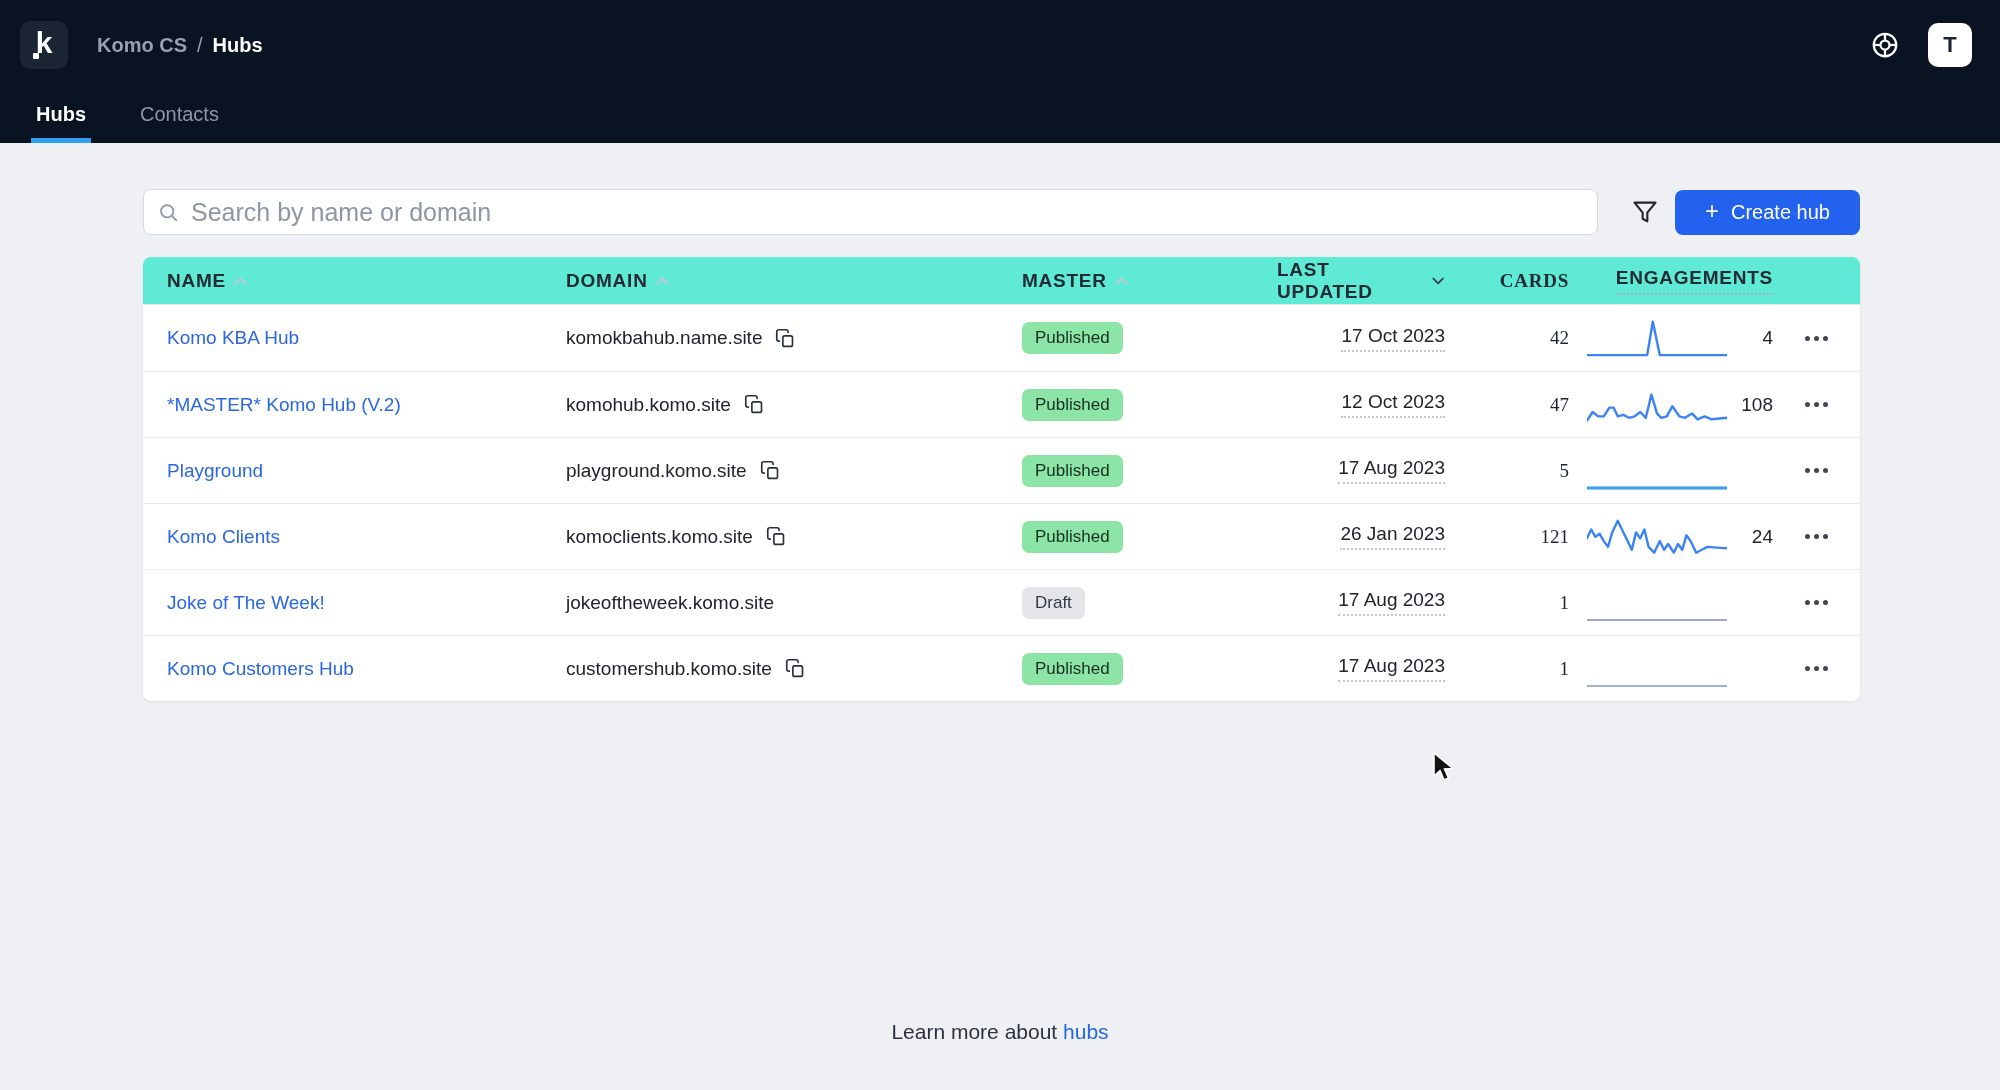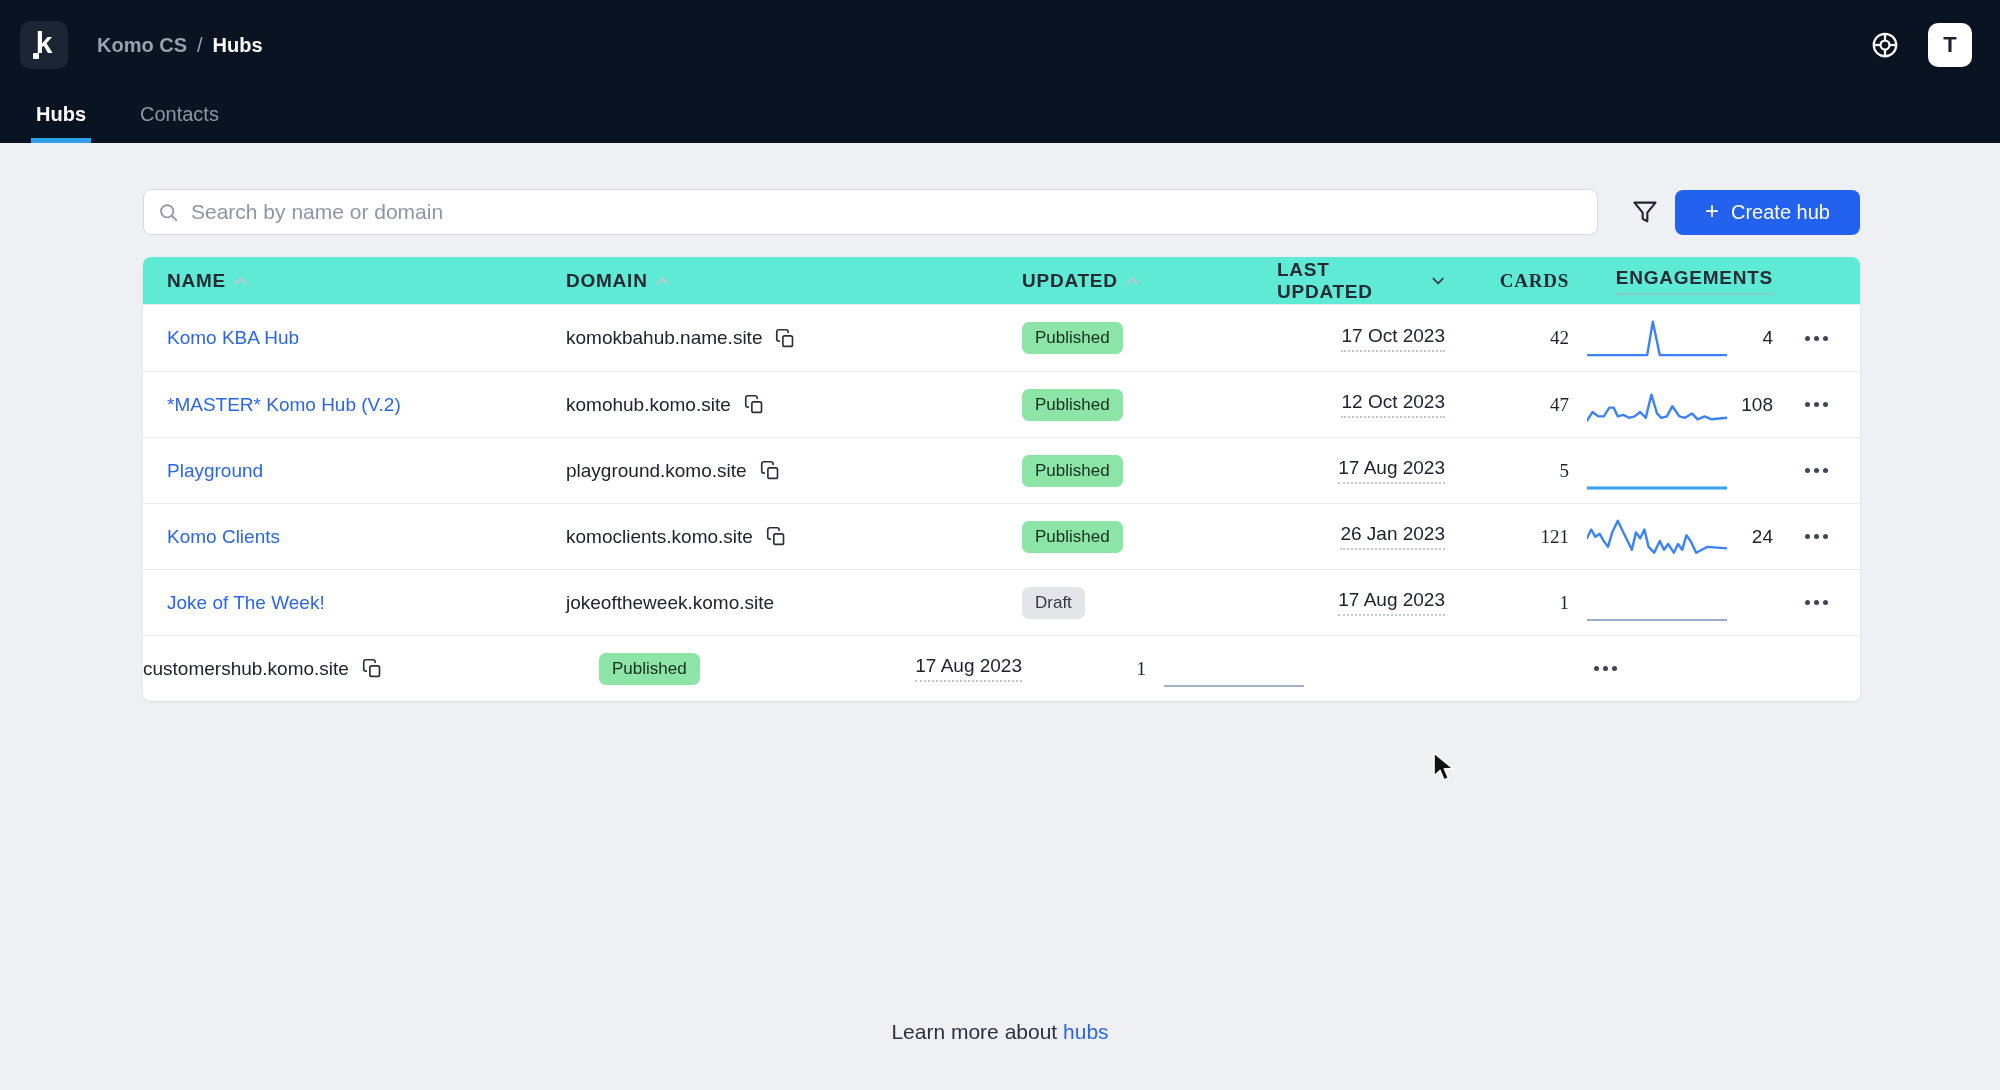--- a/index.html
+++ b/index.html
@@ -25,21 +25,21 @@
             align-items:center; justify-content:center; font-size:22px; font-weight:bold; color:#1d2430; cursor:pointer; }
   .tabs { display:flex; gap:44px; padding-left:31px; height:53px; align-items:stretch; }
   .tab { background:none; border:none; font-family:inherit; font-size:20px; color:#8d96a6;
          padding:0 5px; cursor:pointer; border-bottom:5px solid transparent; }
   .tab.active { color:#ffffff; font-weight:bold; border-bottom-color:#2f9ff2; }
   
   .content { width:1717px; margin:0 auto 0 143px; }
   .toolbar { display:flex; align-items:center; margin-top:46px; }
   .search-box { width:1455px; height:46px; background:#fff; border:1px solid #d7dbe1; border-radius:8px;
                 display:flex; align-items:center; padding:0 14px; }
-  .search-box input { border:none; outline:none; flex:1; font-family:inherit; font-size:21px; color:#1d2430;
+  .search-box input { border:none; outline:none; flex:1; font-family:inherit; font-size:25px; color:#1d2430;
                       margin-left:12px; background:transparent; }
   .search-box input::placeholder { color:#8d96a4; }
   .filter-btn { background:none; border:none; margin:0 0 0 33px; cursor:pointer; display:flex; align-items:center; }
   .create-btn { margin-left:auto; width:185px; height:45px; background:#2262ee; color:#fff; border:none;
                 border-radius:8px; font-family:inherit; font-size:20px; display:flex; align-items:center;
                 justify-content:center; gap:12px; cursor:pointer; }
   .create-btn .plus { font-size:24px; font-weight:400; line-height:1; margin-top:-2px; }
   
   .table-card { margin-top:22px; background:#fff; border-radius:8px; overflow:hidden;
                 box-shadow:0 1px 3px rgba(15,23,42,.08); }
@@ -138,21 +138,21 @@
             <polyline points="2.5,7.5 7.5,2.5 12.5,7.5"></polyline>
           </svg>
         </div>
         <div class="th td col-domain">
           <span class="lbl">DOMAIN</span>
           <svg width="15" height="10" viewBox="0 0 15 10" fill="none" stroke="#c2c8d0" stroke-width="2" stroke-linecap="round" stroke-linejoin="round">
             <polyline points="2.5,7.5 7.5,2.5 12.5,7.5"></polyline>
           </svg>
         </div>
         <div class="th td col-status">
-          <span class="lbl">UPDATED</span>
+          <span class="lbl">MASTER</span>
           <svg width="15" height="10" viewBox="0 0 15 10" fill="none" stroke="#c2c8d0" stroke-width="2" stroke-linecap="round" stroke-linejoin="round">
             <polyline points="2.5,7.5 7.5,2.5 12.5,7.5"></polyline>
           </svg>
         </div>
         <div class="th td col-updated">
           <span class="lbl">LAST UPDATED</span>
           <svg width="15" height="10" viewBox="0 0 15 10" fill="none" stroke="#3c4452" stroke-width="2" stroke-linecap="round" stroke-linejoin="round">
             <polyline points="2.5,2.5 7.5,7.5 12.5,2.5"></polyline>
           </svg>
         </div>
@@ -333,20 +333,23 @@
           </div>
           <div class="td col-actions">
             <button class="dots-btn">
               <i></i>
               <i></i>
               <i></i>
             </button>
           </div>
         </div>
         <div class="tr">
+          <div class="td col-name">
+            <a class="hub-link">Komo Customers Hub</a>
+          </div>
           <div class="td col-domain">
             <span class="domain-text">customershub.komo.site</span>
             <button class="copy-btn">
               <svg width="21" height="21" viewBox="0 0 24 24" fill="none" stroke="#2a303b" stroke-width="1.9" stroke-linecap="round" stroke-linejoin="round">
                 <rect x="9" y="9" width="11" height="12" rx="2"></rect>
                 <path d="M5 15H4.5A2.5 2.5 0 0 1 2 12.5v-8A2.5 2.5 0 0 1 4.5 2h8A2.5 2.5 0 0 1 15 4.5V5"></path>
               </svg>
             </button>
           </div>
           <div class="td col-status">

